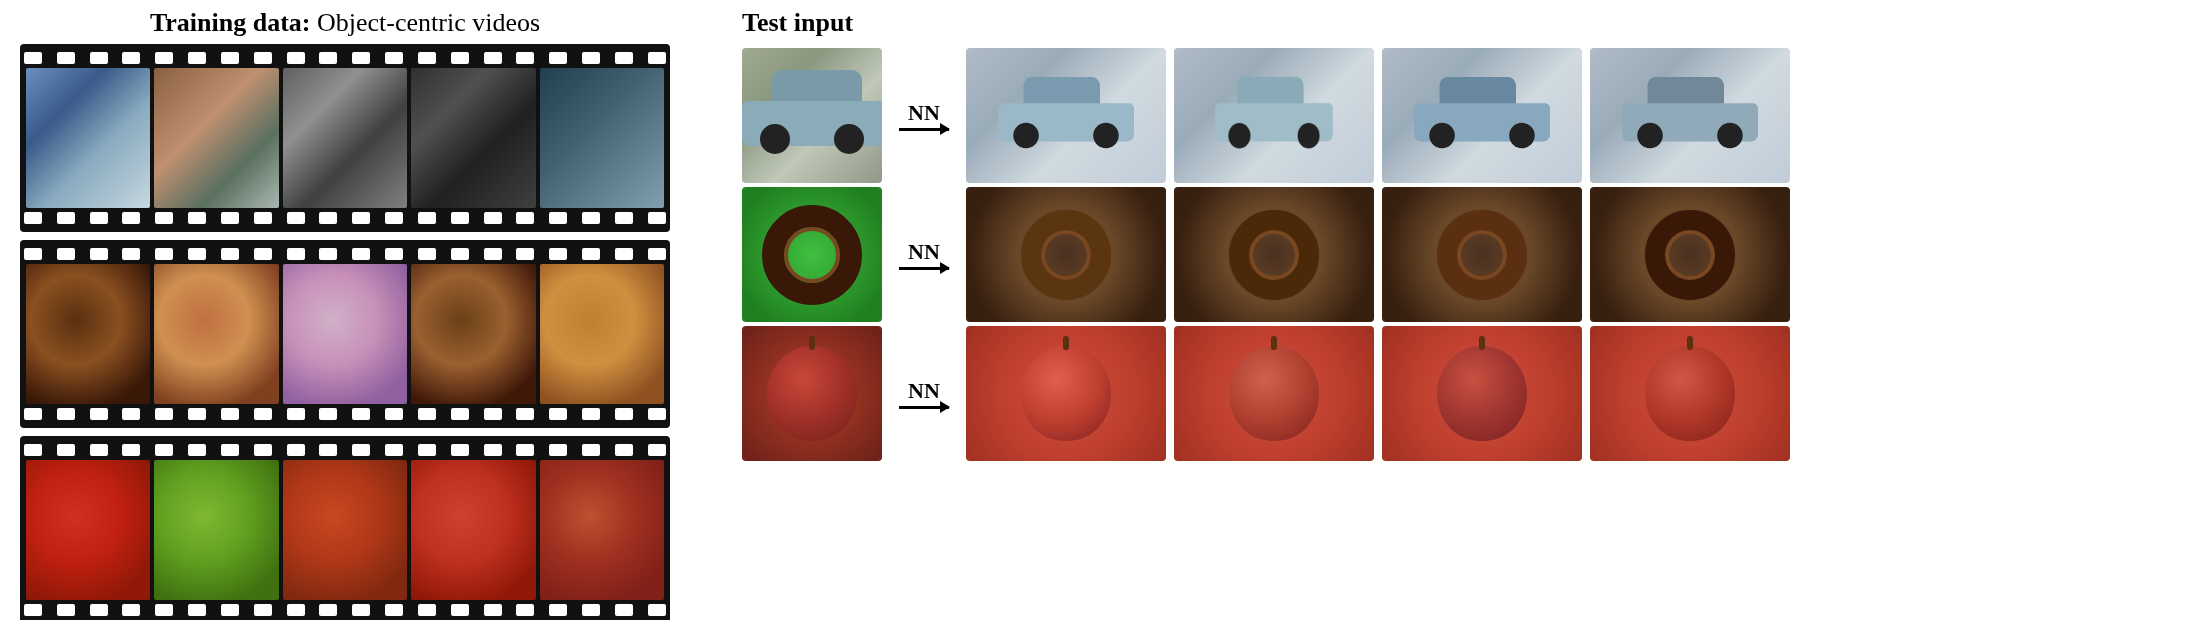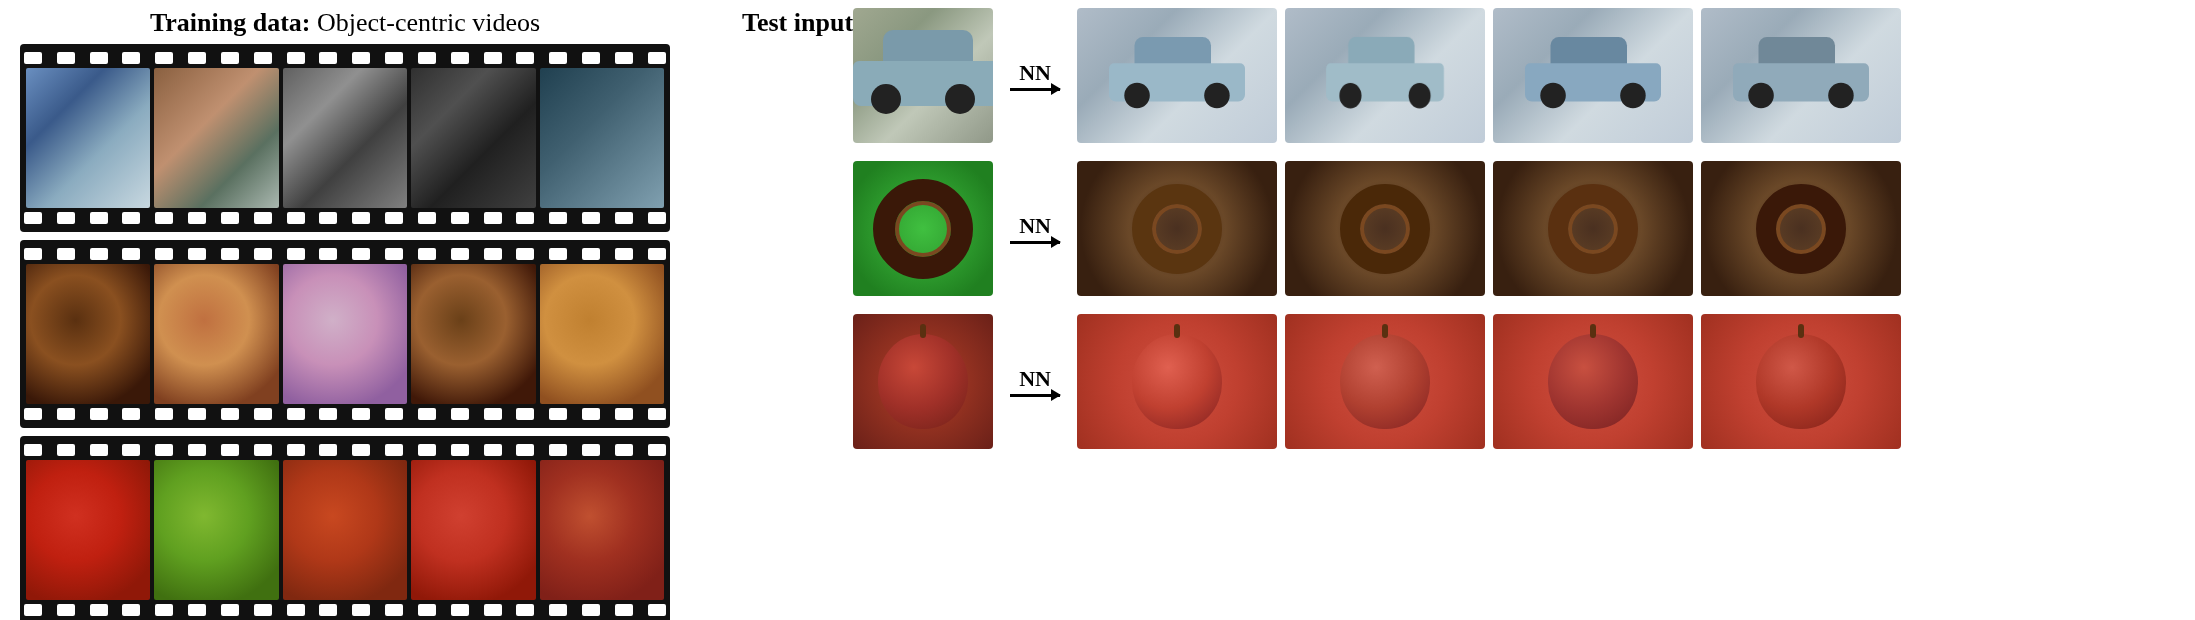--- a/index.html
+++ b/index.html
@@ -106,21 +106,21 @@
     .apple1 { background: radial-gradient(circle at 40% 40%, #d03020 0%, #c02010 40%, #901808 80%); }
     .apple2 { background: radial-gradient(circle at 40% 40%, #80b830 0%, #60a020 40%, #407010 80%); }
     .apple3 { background: radial-gradient(circle at 40% 40%, #c84820 0%, #b03818 40%, #802810 80%); }
     .apple4 { background: radial-gradient(circle at 40% 40%, #d04030 0%, #c03020 40%, #901808 80%); }
     .apple5 { background: radial-gradient(circle at 40% 40%, #c05030 0%, #a03020 40%, #802018 80%); }
 
     
     .right-panel {
       flex: 1;
       display: flex;
-      flex-direction: row;
+      flex-direction: column;
       padding-left: 30px;
     }
 
     .right-header {
       display: flex;
       flex-direction: row;
       align-items: baseline;
       margin-bottom: 10px;
       gap: 180px;
     }
@@ -136,21 +136,21 @@
       white-space: nowrap;
     }
 
     .output-label strong {
       font-weight: bold;
     }
 
     .right-rows {
       display: flex;
       flex-direction: column;
-      gap: 18px;
+      gap: 4px;
     }
 
     .right-row {
       display: flex;
       flex-direction: row;
       align-items: center;
       gap: 0;
     }
 
     .input-cell {

